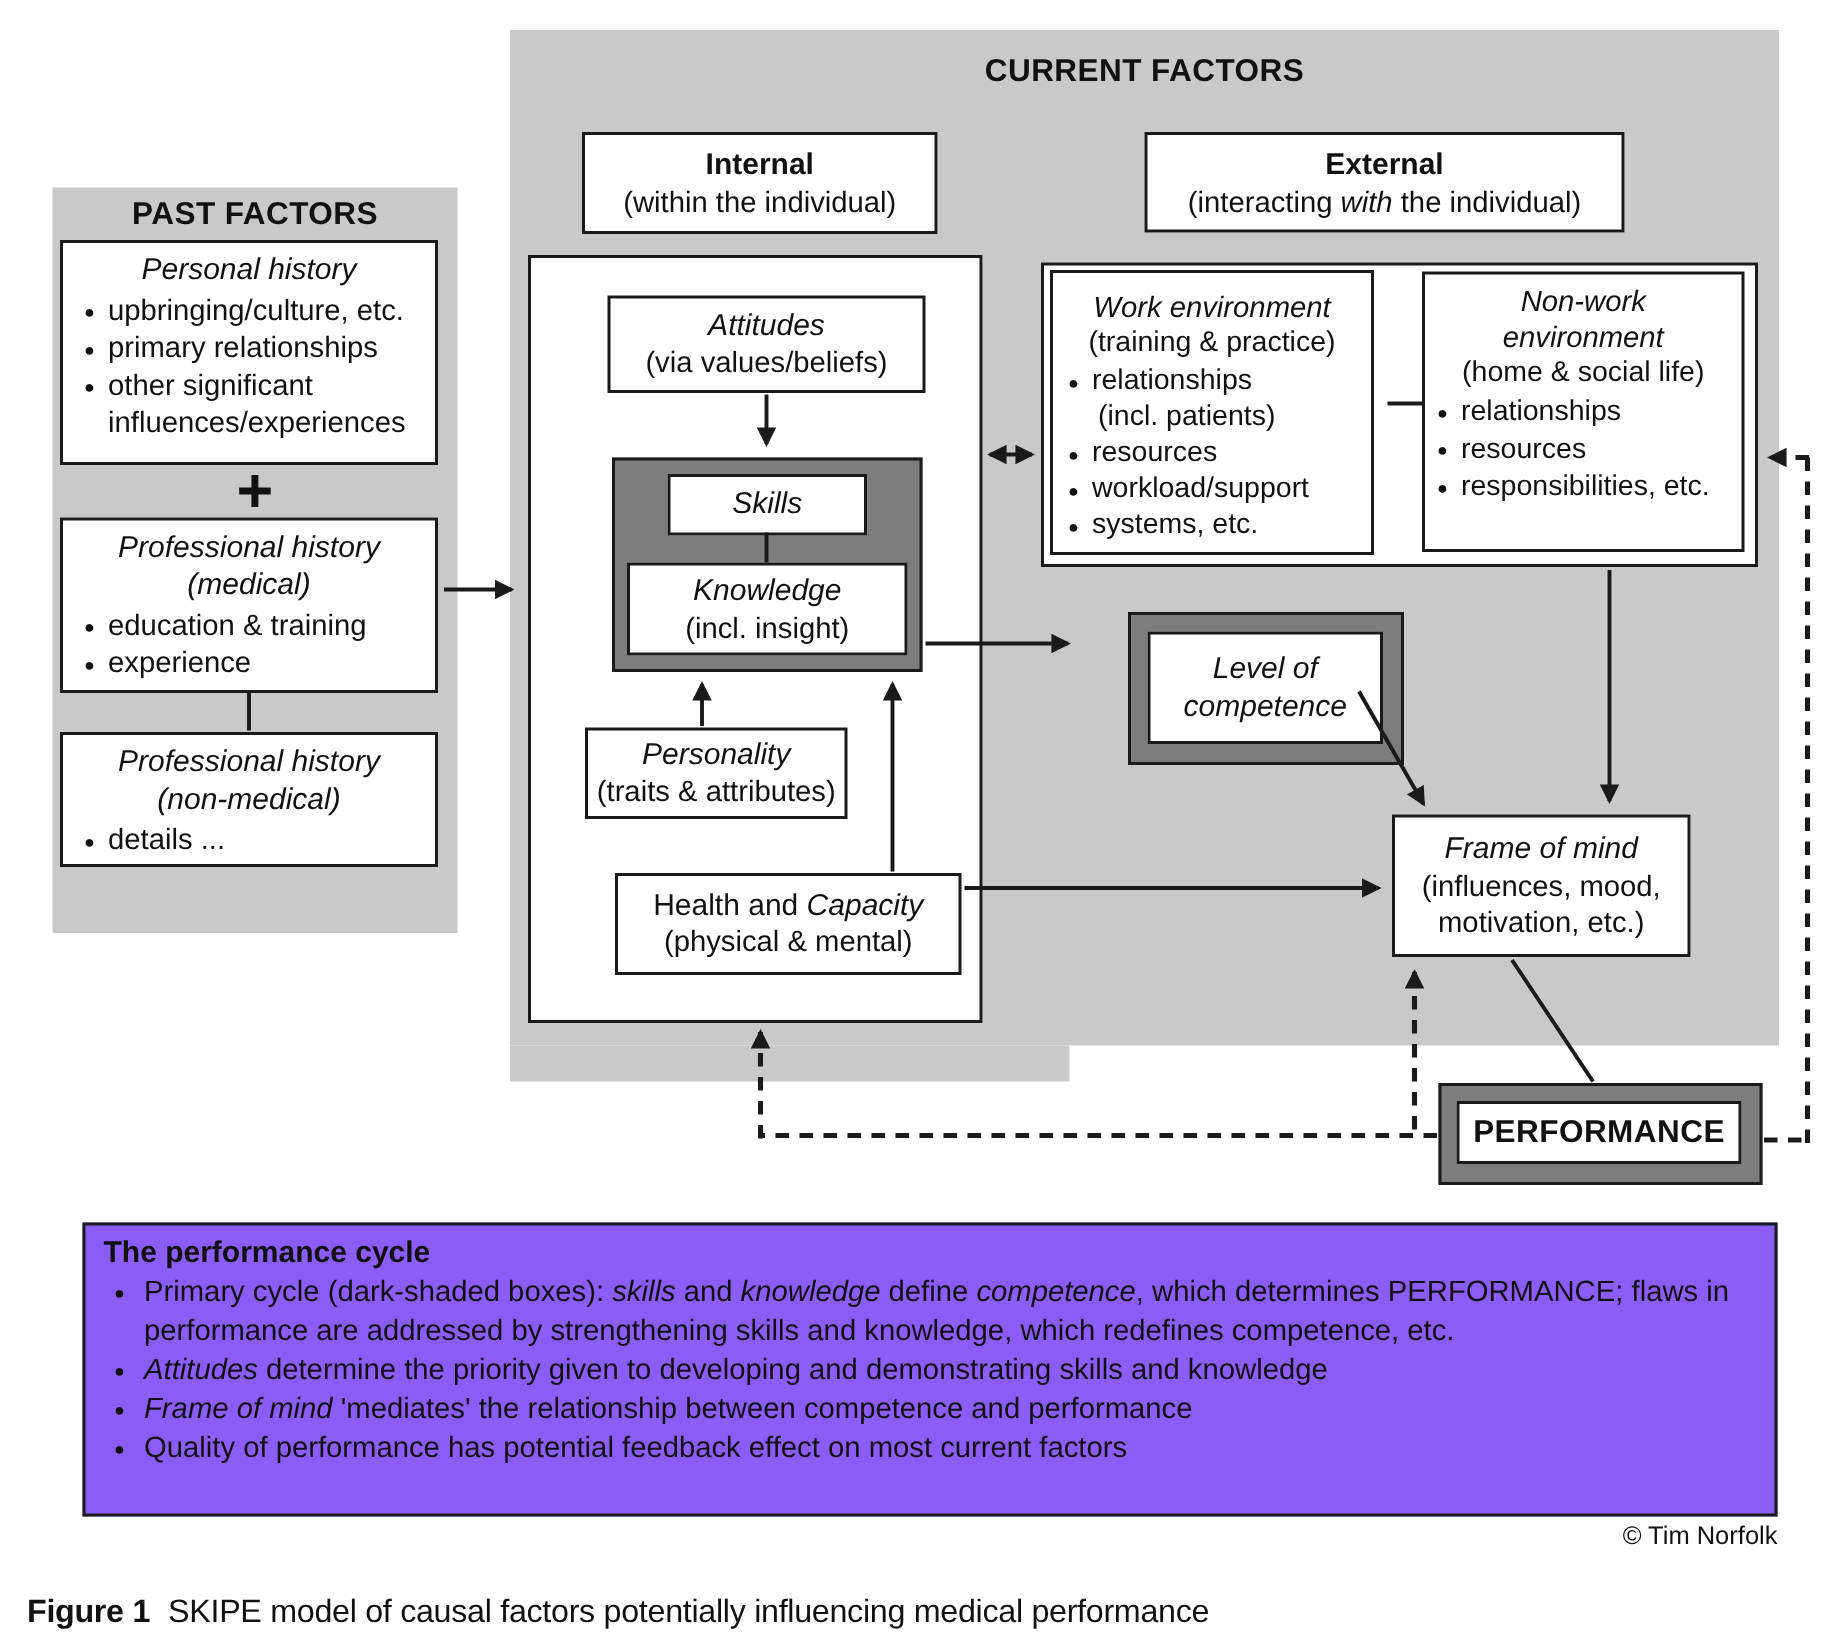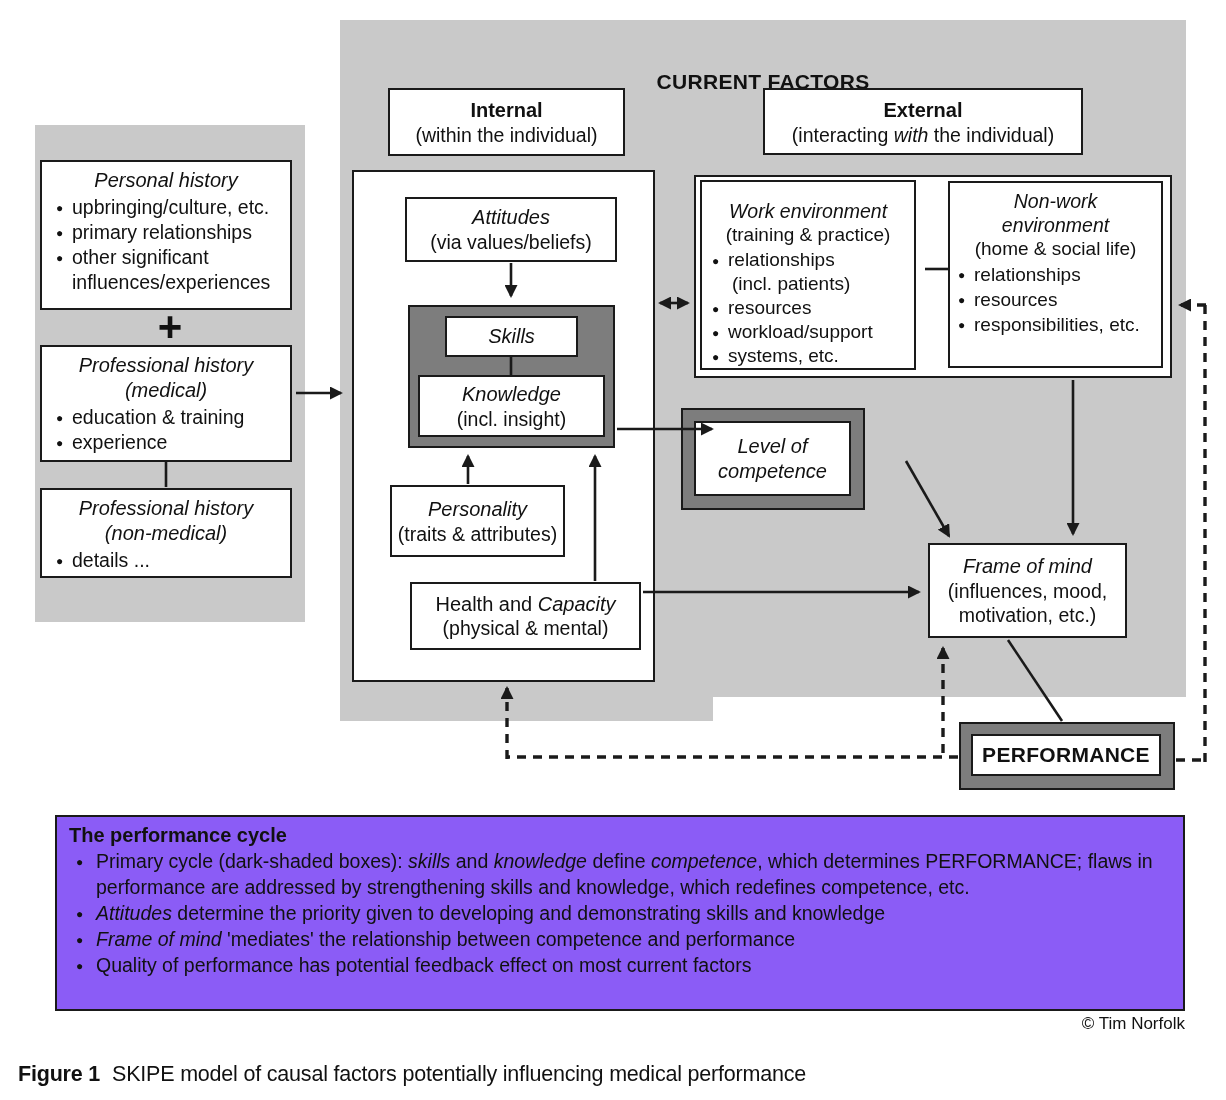--- a/index.html
+++ b/index.html
@@ -1,21 +1,21 @@
 <!DOCTYPE html>
 <html><head>
 <meta charset="utf-8">
 <style>
   html,body{margin:0;padding:0;background:#ffffff;}
   .canvas{
     position:relative;width:1226px;height:1100px;background:#ffffff;
     font-family:"Liberation Sans",sans-serif;color:#111;overflow:hidden;
   }
   .gray{position:absolute;background:#c9c9c9;}
-  .big-title{position:absolute;font-weight:bold;font-size:21px;text-align:center;letter-spacing:.3px;margin-top:34px;}
+  .big-title{position:absolute;font-weight:bold;font-size:21px;text-align:center;letter-spacing:.3px;}
   .box{position:absolute;background:#fff;border:2.5px solid #1a1a1a;box-sizing:border-box;text-align:center;}
   .bt{font-style:italic;font-size:20px;line-height:25px;}
   .bs{font-size:19.5px;line-height:24px;}
   .hdr-t{font-weight:bold;font-size:20px;line-height:26px;}
   .pad-top{padding-top:6px;}
   .bl{list-style:none;margin:2px 0 0 0;padding:0 6px 0 14px;text-align:left;font-size:19.5px;line-height:25px;}
   .bl li{position:relative;padding-left:16px;}
   .bl li::before{content:"●";position:absolute;left:0;top:1px;font-size:12px;}
   .cont{display:block;padding-left:4px;}
   .darkbox{position:absolute;background:#7d7d7d;border:2.5px solid #1a1a1a;box-sizing:border-box;}
@@ -93,53 +93,53 @@
   <div class="darkbox" style="left:408px;top:305px;width:207px;height:143px">
     <div class="innerwhite" style="left:35px;top:9px;width:133px;height:41px">
       <div class="bt">Skills</div>
     </div>
     <div class="innerwhite" style="left:8px;top:68px;width:187px;height:62px">
       <div class="bt">Knowledge</div>
       <div class="bs">(incl. insight)</div>
     </div>
   </div>
 
-  <div class="box flexcenter" style="left:390px;top:485px;width:175px;height:72px">
+  <div class="box flexcenter" style="left:390px;top:485px;width:175px;height:61px">
     <div class="bt">Personality</div>
     <div class="bs">(traits &amp; attributes)</div>
   </div>
 
   <div class="box flexcenter" style="left:410px;top:582px;width:231px;height:68px">
     <div class="bs" style="font-size:20px"><span style="">Health</span><span> and </span><span style="font-style: italic;">Capacity</span></div>
     <div class="bs">(physical &amp; mental)</div>
   </div>
 
   <div class="box" style="left:694px;top:175px;width:478px;height:203px">
-    <div class="innerwhite" style="left:4px;top:3px;width:216px;height:190px;justify-content:flex-end;padding-top:5px">
+    <div class="innerwhite" style="left:4px;top:3px;width:216px;height:190px;justify-content:center;padding-top:5px">
       <div class="bt" style="font-size:19.5px;line-height:24px">Work environment</div>
       <div class="bs" style="font-size:19px;line-height:23px">(training &amp; practice)</div>
       <ul class="bl" style="font-size:19px;line-height:24px;align-self:flex-start;padding-left:10px">
         <li><span>relationships</span><span class="cont">(incl. patients)</span></li>
         <li>resources</li>
         <li>workload/support</li>
         <li>systems, etc.</li>
       </ul>
     </div>
     <div class="innerwhite" style="left:252px;top:4px;width:215px;height:187px;justify-content:flex-start;padding-top:6px">
       <div class="bt" style="font-size:19.5px;line-height:24px;max-width:130px">Non-work environment</div>
       <div class="bs" style="font-size:19px;line-height:23px">(home &amp; social life)</div>
       <ul class="bl" style="font-size:19px;line-height:25px;align-self:flex-start;padding-left:8px">
         <li>relationships</li>
         <li>resources</li>
         <li>responsibilities, etc.</li>
       </ul>
     </div>
   </div>
 
-  <div class="darkbox" style="left:681px;top:408px;width:184px;height:102px">
+  <div class="darkbox" style="left:752px;top:408px;width:184px;height:102px">
     <div class="innerwhite" style="left:11px;top:11px;width:157px;height:75px">
       <div class="bt" style="max-width:120px">Level of competence</div>
     </div>
   </div>
 
   <div class="box flexcenter" style="left:928px;top:543px;width:199px;height:95px">
     <div class="bt">Frame of mind</div>
     <div class="bs" style="max-width:170px">(influences, mood, motivation, etc.)</div>
   </div>
 

